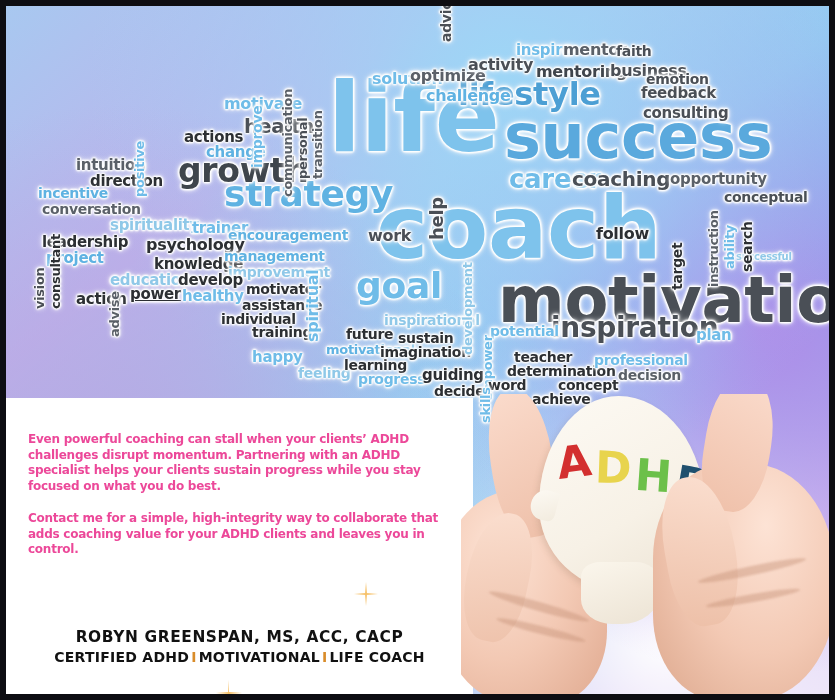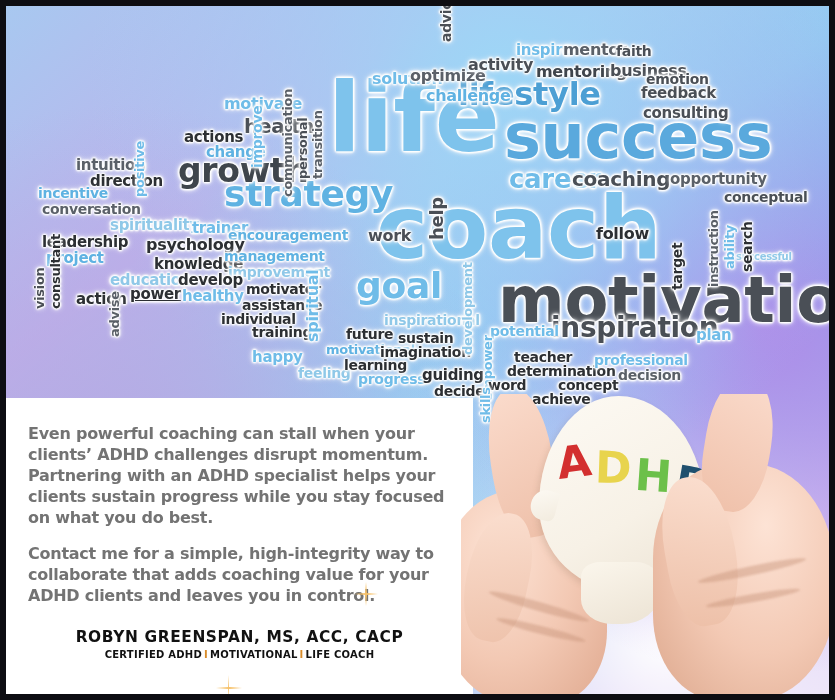--- a/index.html
+++ b/index.html
@@ -32,32 +32,32 @@
   .vert{transform:rotate(-90deg);transform-origin:left bottom;}
 
   
   #panel{
     position:absolute;left:0;top:392px;width:467px;height:296px;
     background:#ffffff;
   }
   #panel-inner{padding:18px 22px 0 22px;}
   .para{
     font-family:"DejaVu Sans","Liberation Sans",sans-serif;
-    font-weight:700;font-size:16px;line-height:1.31;color:#737373;
-    margin:8px 0 15px 0;letter-spacing:-0.25px;
+    font-weight:700;font-size:12px;line-height:1.31;color:#ec4899;
+    margin:16px 0 15px 0;letter-spacing:-0.25px;
   }
   #sig{position:absolute;left:0;top:622px;width:467px;text-align:center;}
   #sig-name{
     font-family:"DejaVu Sans","Liberation Sans",sans-serif;
     font-weight:700;font-size:15.4px;letter-spacing:0.6px;color:#111;
     margin:0 0 3px 0;
   }
   #sig-sub{
     font-family:"DejaVu Sans","Liberation Sans",sans-serif;
-    font-weight:700;font-size:10px;letter-spacing:0.25px;color:#111;
+    font-weight:700;font-size:14px;letter-spacing:0.25px;color:#111;
     margin:0 0 4px 0;
   }
   #sig-sub .sep{color:#d98c2a;padding:0 2px;}
   #url-wrap{position:relative;display:inline-block;padding:2px 52px;}
   #url-band{
     position:absolute;left:0;top:2px;right:0;bottom:2px;
     background:linear-gradient(90deg,
       rgba(255,255,255,0) 0%,
       rgba(243,176,88,.25) 10%,
       rgba(226,142,42,.95) 26%,

